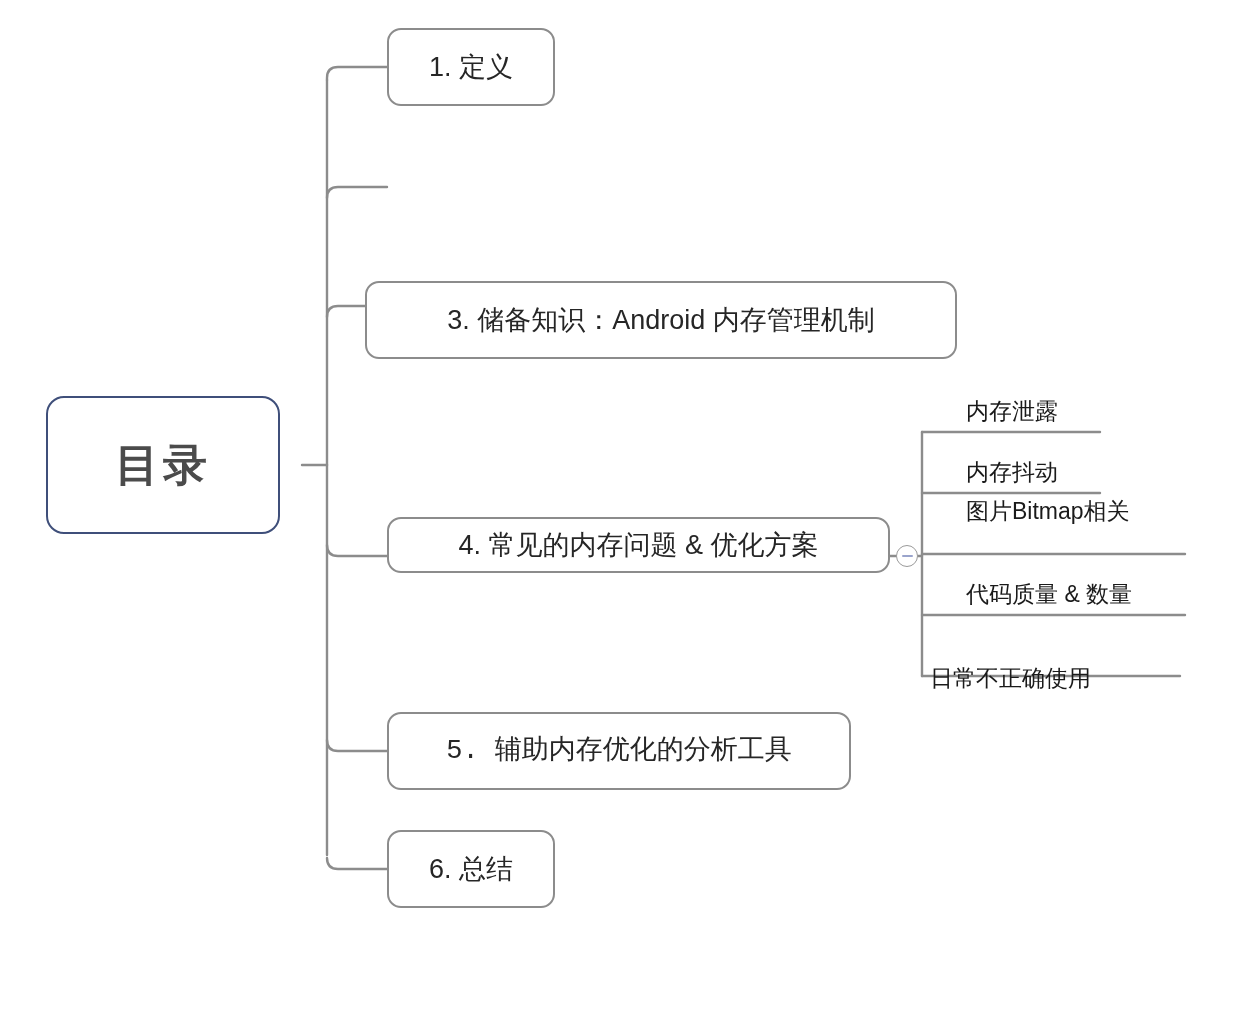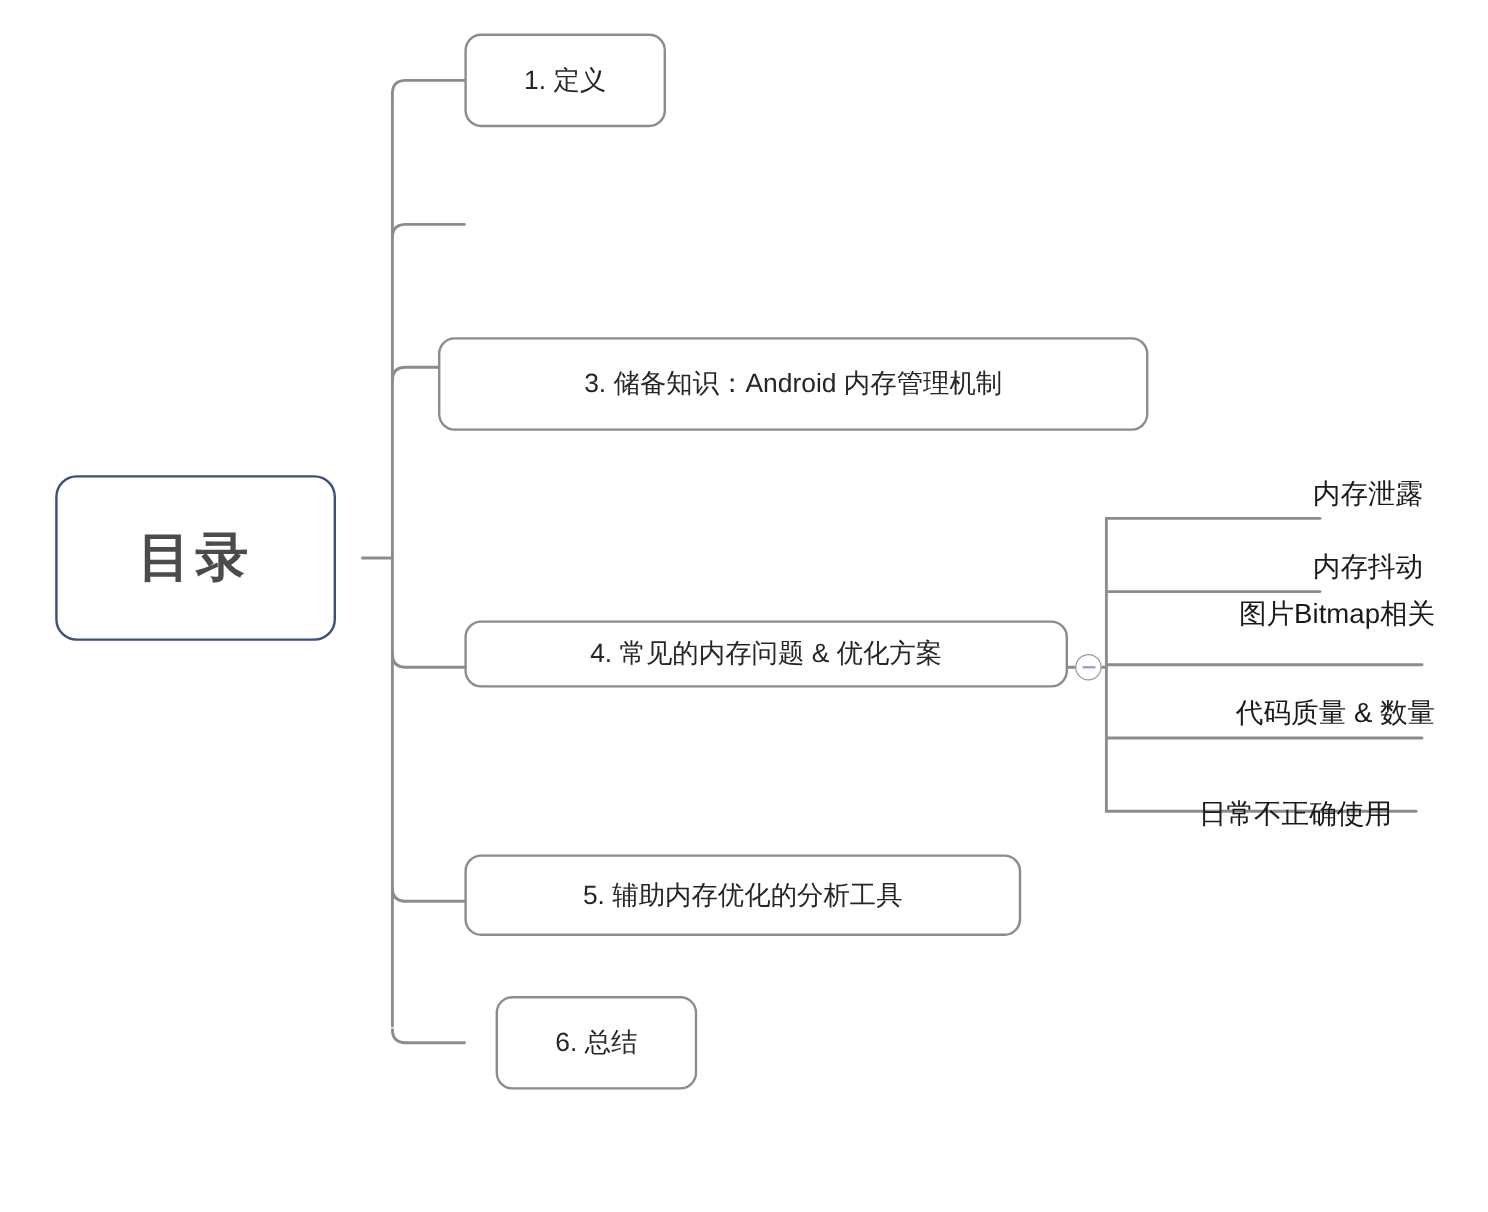--- a/index.html
+++ b/index.html
@@ -61,33 +61,33 @@
     box-sizing: border-box;
     border: 2px solid #8c8c8c;
     border-radius: 14px;
     background: #ffffff;
     display: flex;
     align-items: center;
     justify-content: center;
     padding: 0 26px;
   }
   .branch-label {
-    font-size: 22px;
+    font-size: 27px;
     color: #262626;
     white-space: nowrap;
     line-height: 1;
   }
 
   
   .leaf-node {
     position: absolute;
     box-sizing: border-box;
     display: flex;
     align-items: center;
-    justify-content: flex-end;
+    justify-content: flex-start;
   }
   .leaf-label {
     font-size: 23px;
     color: #1a1a1a;
     white-space: nowrap;
     line-height: 1;
   }
 
   
   .collapse-toggle {
@@ -160,25 +160,25 @@
 
 
   <div class="branch-node" style="left:365px; top:267px; width:592px; height:78px;margin-top:14px;">
     <span class="branch-label">3. 储备知识：Android 内存管理机制</span>
   </div>
 
   <div class="branch-node" style="left:387px; top:517px; width:503px; height:56px;">
     <span class="branch-label">4. 常见的内存问题 &amp; 优化方案</span>
   </div>
 
-  <div class="branch-node" style="left:387px; top:712px; width:464px; height:68px;">
+  <div class="branch-node" style="left:387px; top:712px; width:464px; height:78px;font-family:Liberation Mono, monospace;">
     <span class="branch-label">5. 辅助内存优化的分析工具</span>
   </div>
 
-  <div class="branch-node" style="left:387px; top:830px; width:168px; height:78px;margin-left:26px;">
+  <div class="branch-node" style="left:387px; top:830px; width:168px; height:78px;">
     <span class="branch-label">6. 总结</span>
   </div>
 
   <div class="collapse-toggle" style="left:896px; top:545px;">
     <span class="minus"></span>
   </div>
 
   <div class="leaf-node" style="left:966px; top:392px; width:220px; height:38px;">
     <span class="leaf-label">内存泄露</span>
   </div>

